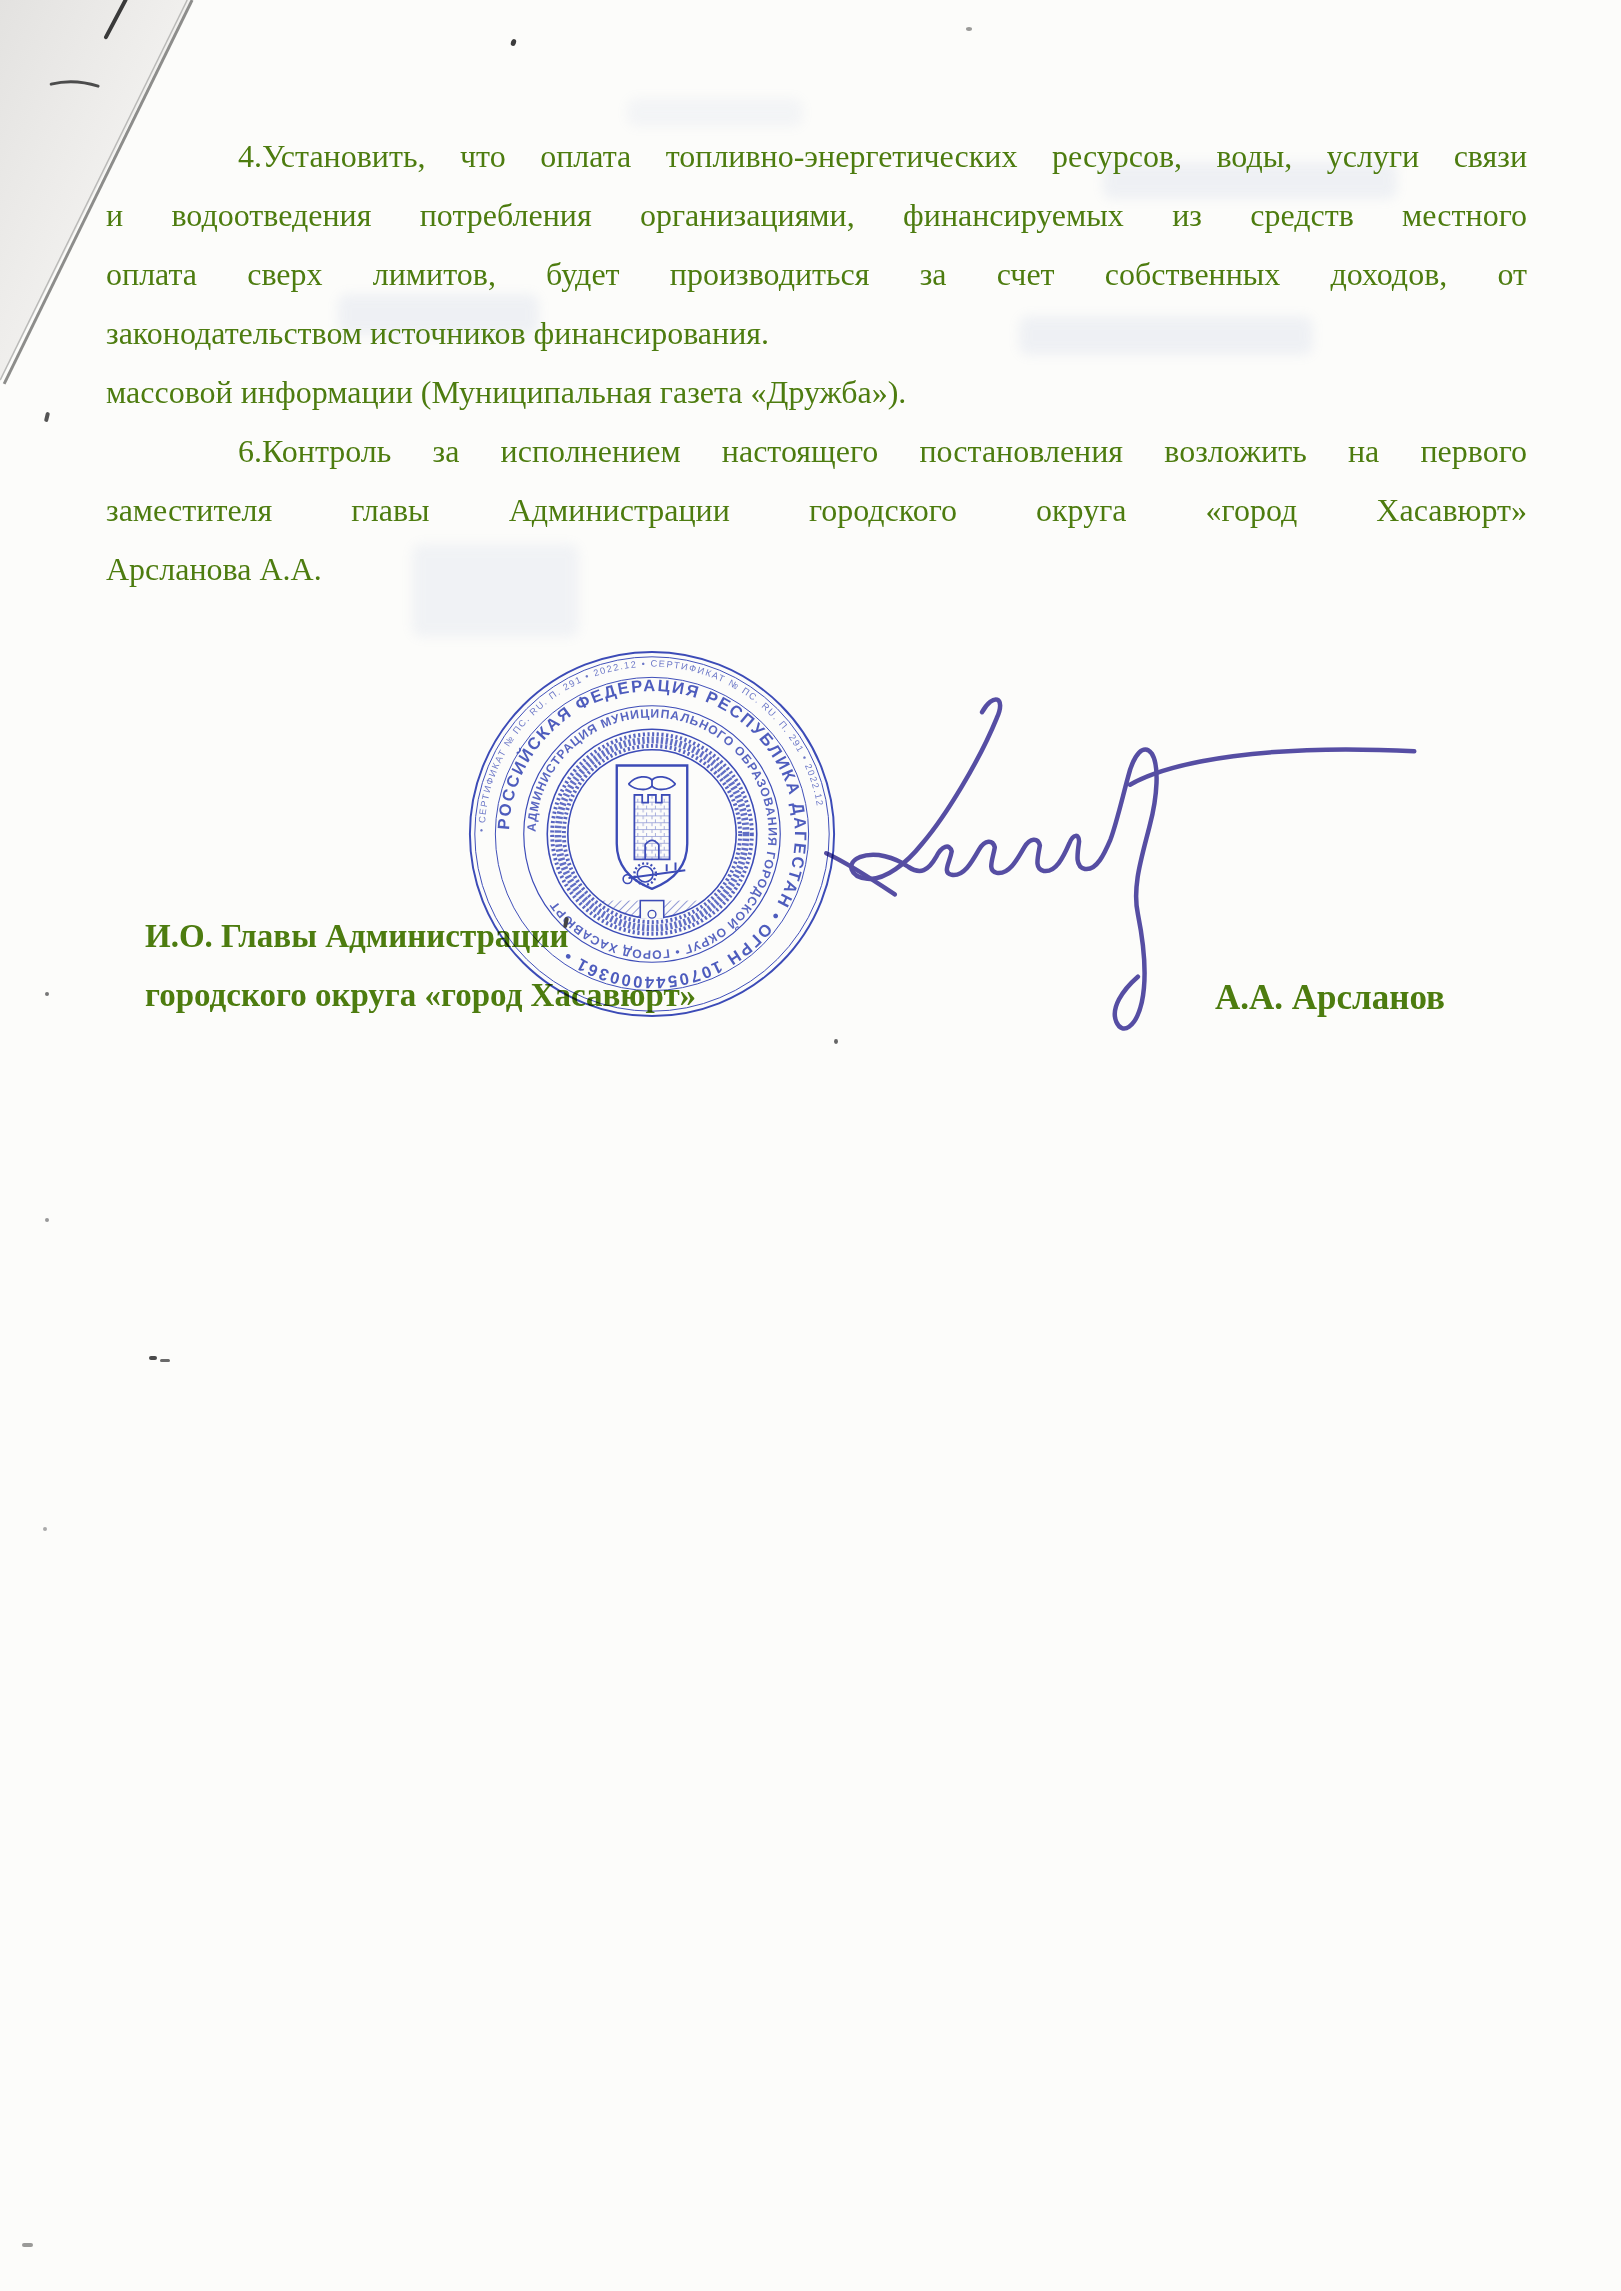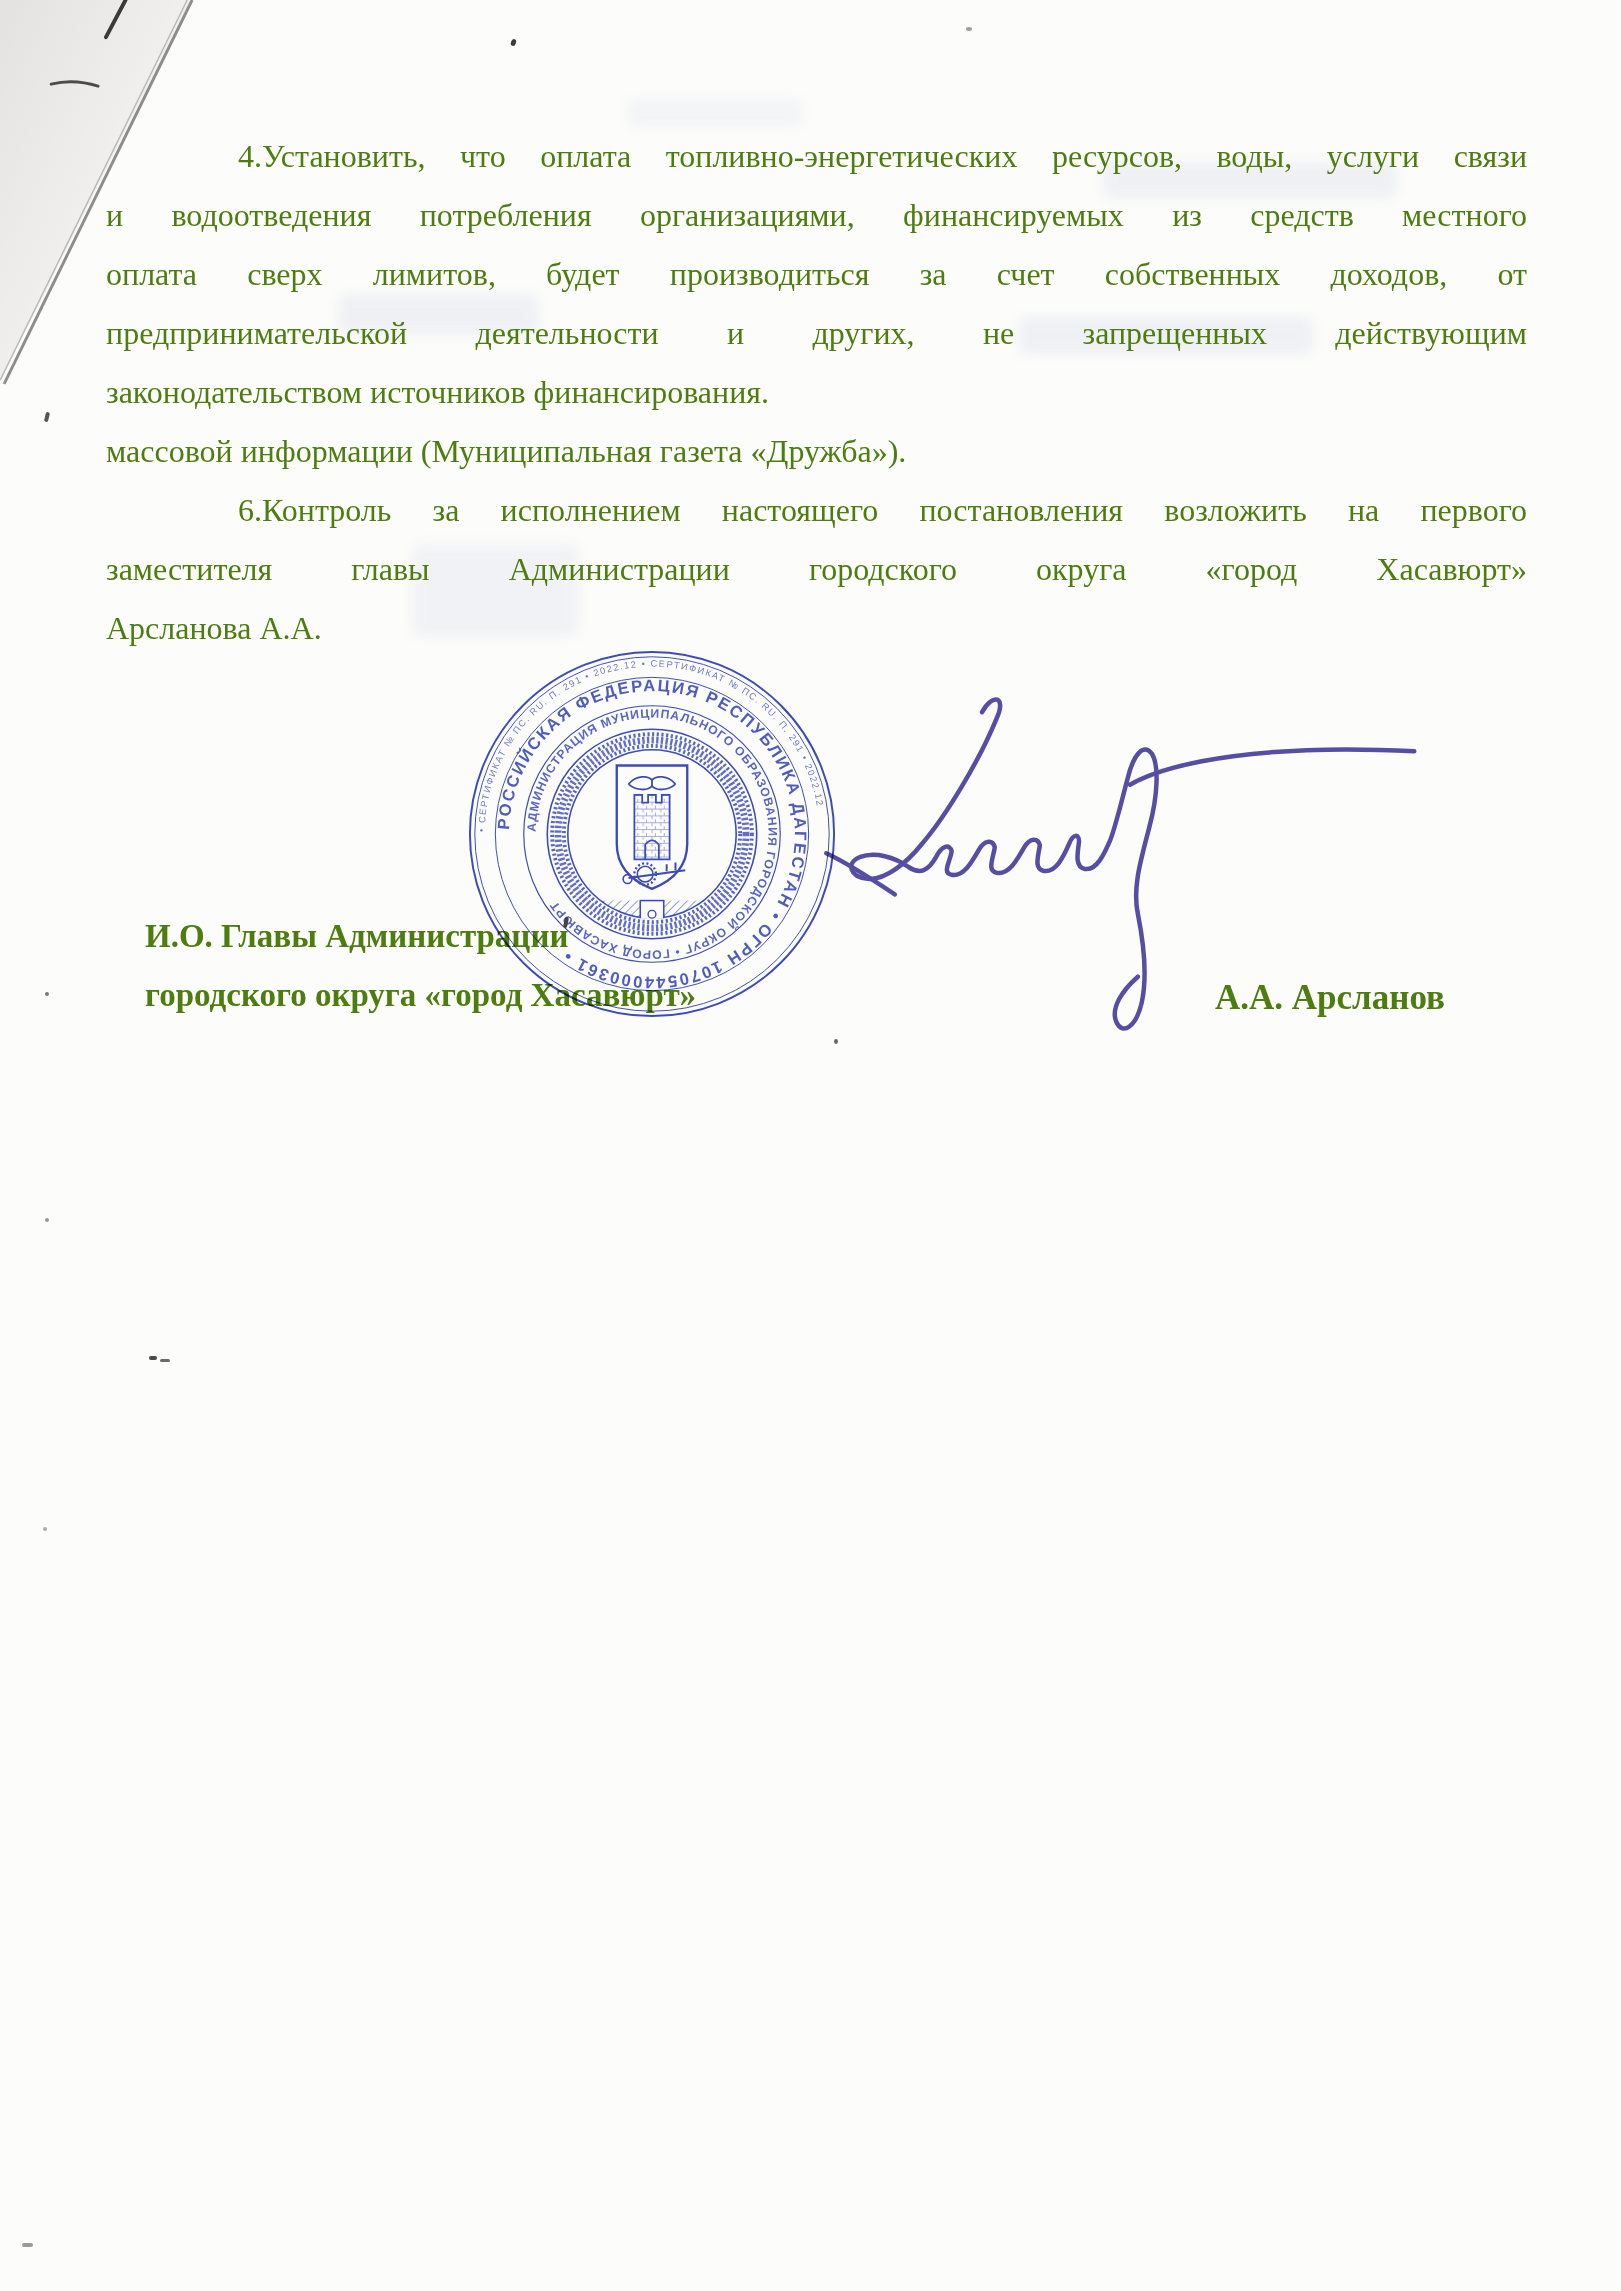--- a/index.html
+++ b/index.html
@@ -79,21 +79,20 @@
   <div class="ghost g2"></div>
   <div class="ghost g3"></div>
   <div class="ghost g4"></div>
   <div class="ghost g5"></div>
 
   <div class="body-text">
     <div>
       <div class="line first">4.Установить, что оплата топливно-энергетических ресурсов, воды, услуги связи</div>
       <div class="line">и водоотведения потребления организациями, финансируемых из средств местного</div>
       <div class="line">оплата сверх лимитов, будет производиться за счет собственных доходов, от</div>
-      <div class="line">предпринимательской деятельности и других, не запрещенных действующим</div>
       <div class="line last">законодательством источников финансирования.</div>
     </div>
     <div>
       <div class="line last">массовой информации (Муниципальная газета «Дружба»).</div>
     </div>
     <div>
       <div class="line first">6.Контроль за исполнением настоящего постановления возложить на первого</div>
       <div class="line">заместителя главы Администрации городского округа «город Хасавюрт»</div>
       <div class="line last">Арсланова А.А.</div>
     </div>

